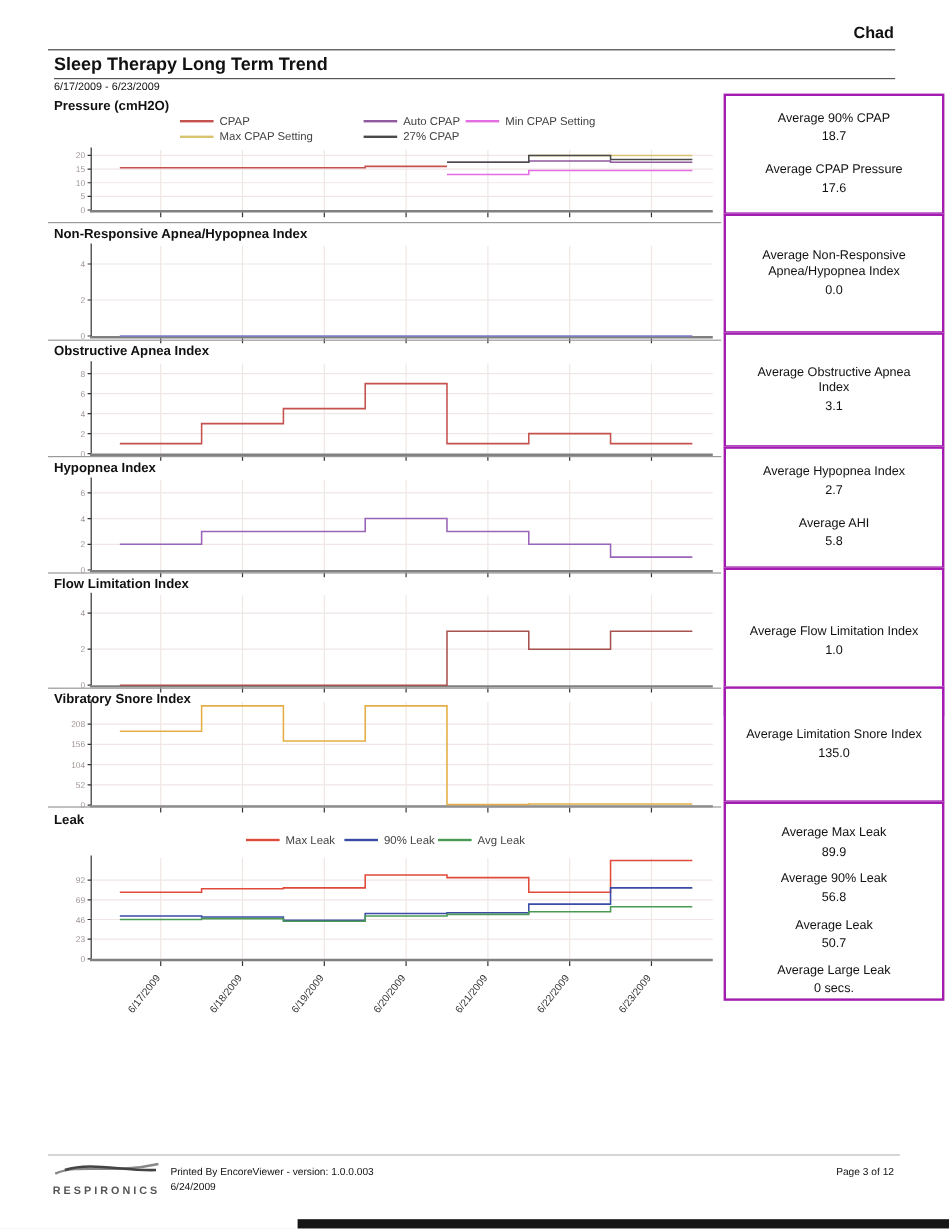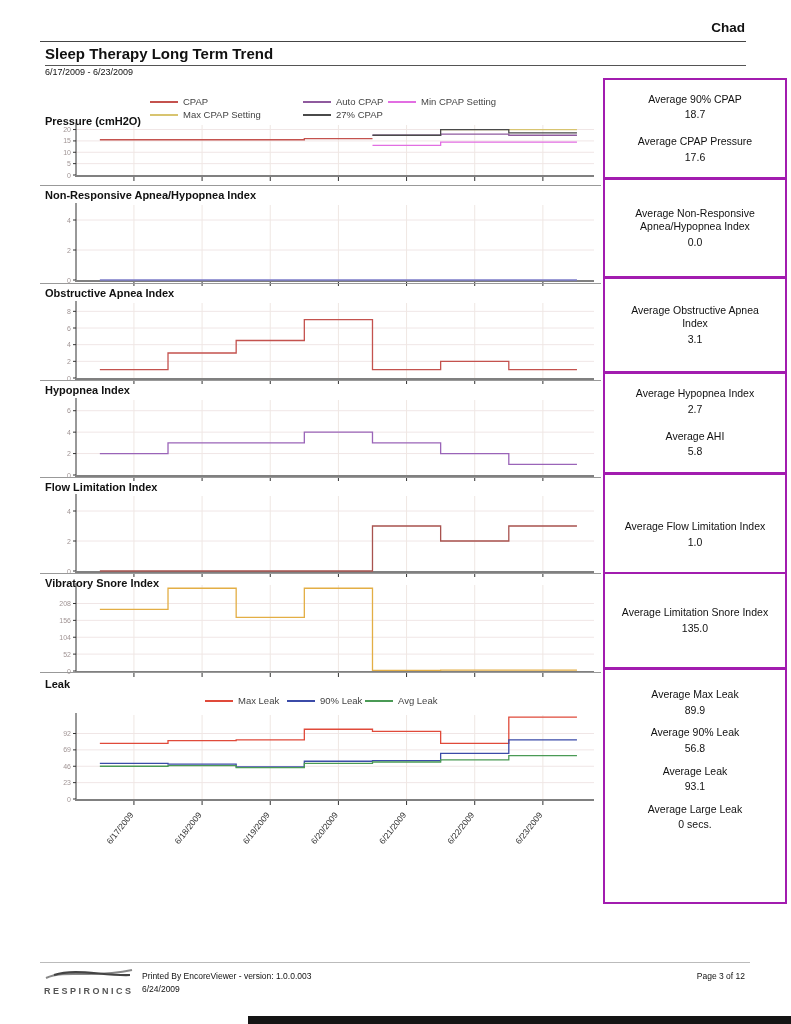--- a/index.html
+++ b/index.html
@@ -37,21 +37,21 @@
 
 <div id="page">
 
   <div id="patient-name">Chad</div>
   <div class="hline" style="left:40px;width:706px;top:41px;"></div>
 
   <div id="report-title">Sleep Therapy Long Term Trend</div>
   <div class="hline" style="left:45px;width:701px;top:65px;border-top-color:#555;"></div>
   <div id="date-range">6/17/2009 - 6/23/2009</div>
 
-  <div class="sec-title" style="top:83px;margin-top:32px;">Pressure (cmH2O)</div>
+  <div class="sec-title" style="top:83px;">Pressure (cmH2O)</div>
   <div class="sec-title" style="top:189px;">Non-Responsive Apnea/Hypopnea Index</div>
   <div class="sec-title" style="top:287px;">Obstructive Apnea Index</div>
   <div class="sec-title" style="top:384px;">Hypopnea Index</div>
   <div class="sec-title" style="top:481px;">Flow Limitation Index</div>
   <div class="sec-title" style="top:577px;">Vibratory Snore Index</div>
   <div class="sec-title" style="top:678px;">Leak</div>
 
   <div class="legend" id="legend-0" style="left:150px;top:96px;">
       <div class="legend-row">
         <span class="legend-item" style="left: 0px;"><span class="swatch" style="border-top-color: rgb(196, 82, 78);"></span><span>CPAP</span></span>
@@ -346,32 +346,32 @@
           <div class="lbl">Average Flow Limitation Index</div>
           <div class="val">1.0</div>
         </div>
       </div>
       <div class="sumbox" style="top: 572px; height: 97px;">
         <div class="entry">
           <div class="lbl">Average Limitation Snore Index</div>
           <div class="val">135.0</div>
         </div>
       </div>
-      <div class="sumbox topalign" style="top: 668px; height: 236px;">
+      <div class="sumbox topalign" style="top: 668px; height: 166px;">
         <div class="entry">
           <div class="lbl">Average Max Leak</div>
           <div class="val">89.9</div>
         </div>
         <div class="entry">
           <div class="lbl">Average 90% Leak</div>
           <div class="val">56.8</div>
         </div>
         <div class="entry">
           <div class="lbl">Average Leak</div>
-          <div class="val">93.1</div>
+          <div class="val">50.7</div>
         </div>
         <div class="entry">
           <div class="lbl">Average Large Leak</div>
           <div class="val">0 secs.</div>
         </div>
       </div>
     </div>
 
   <div id="footer-line"></div>
   <div id="logo">

